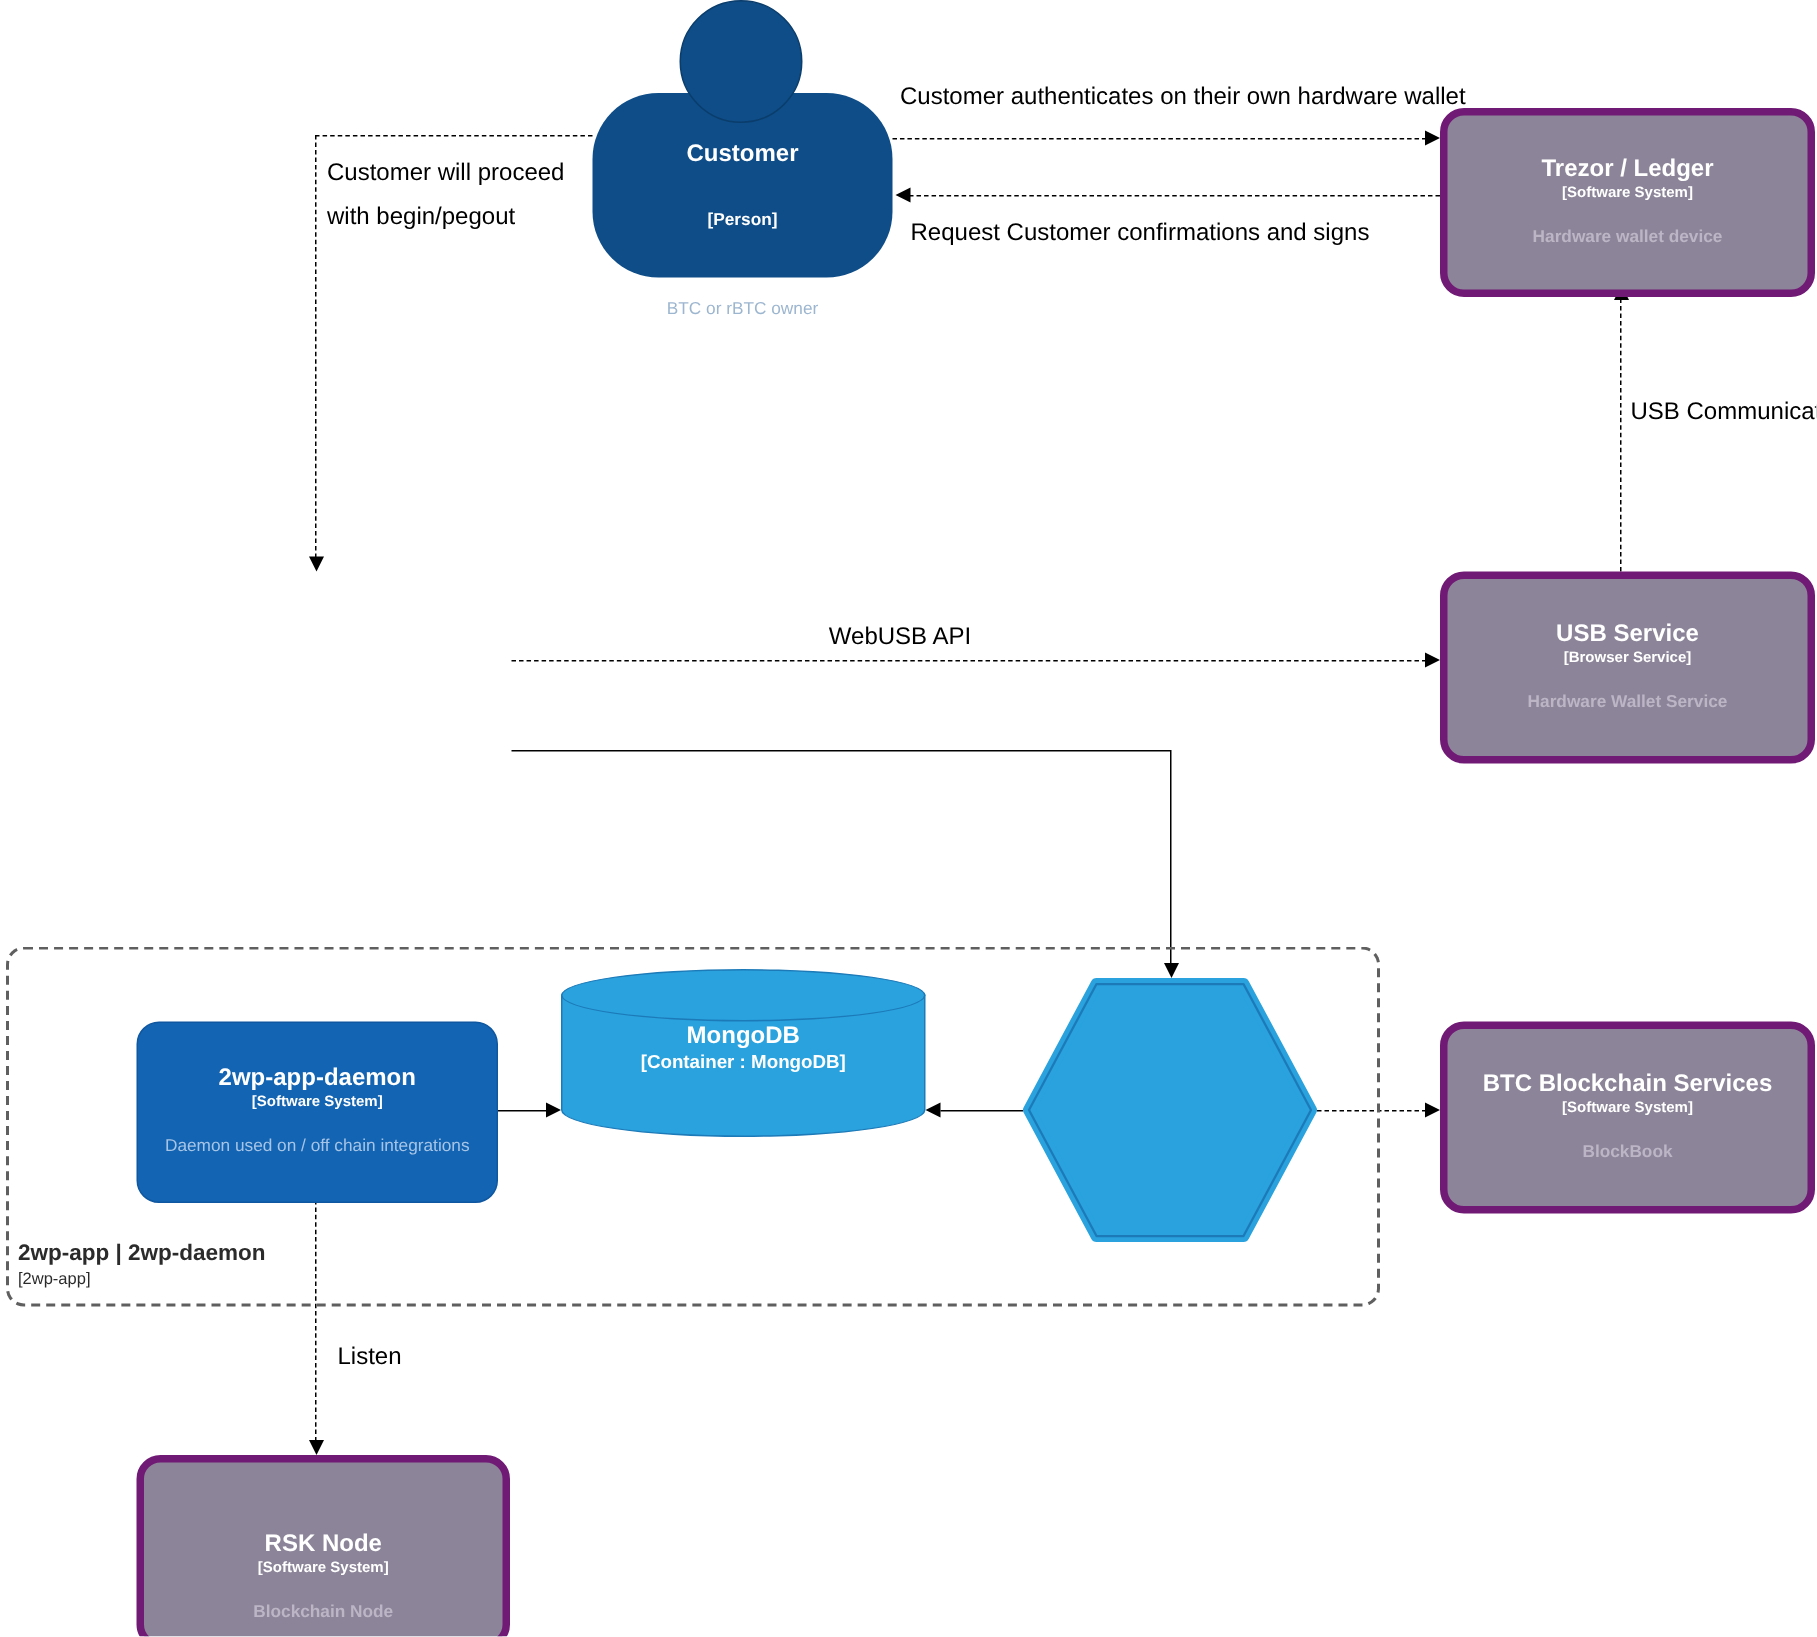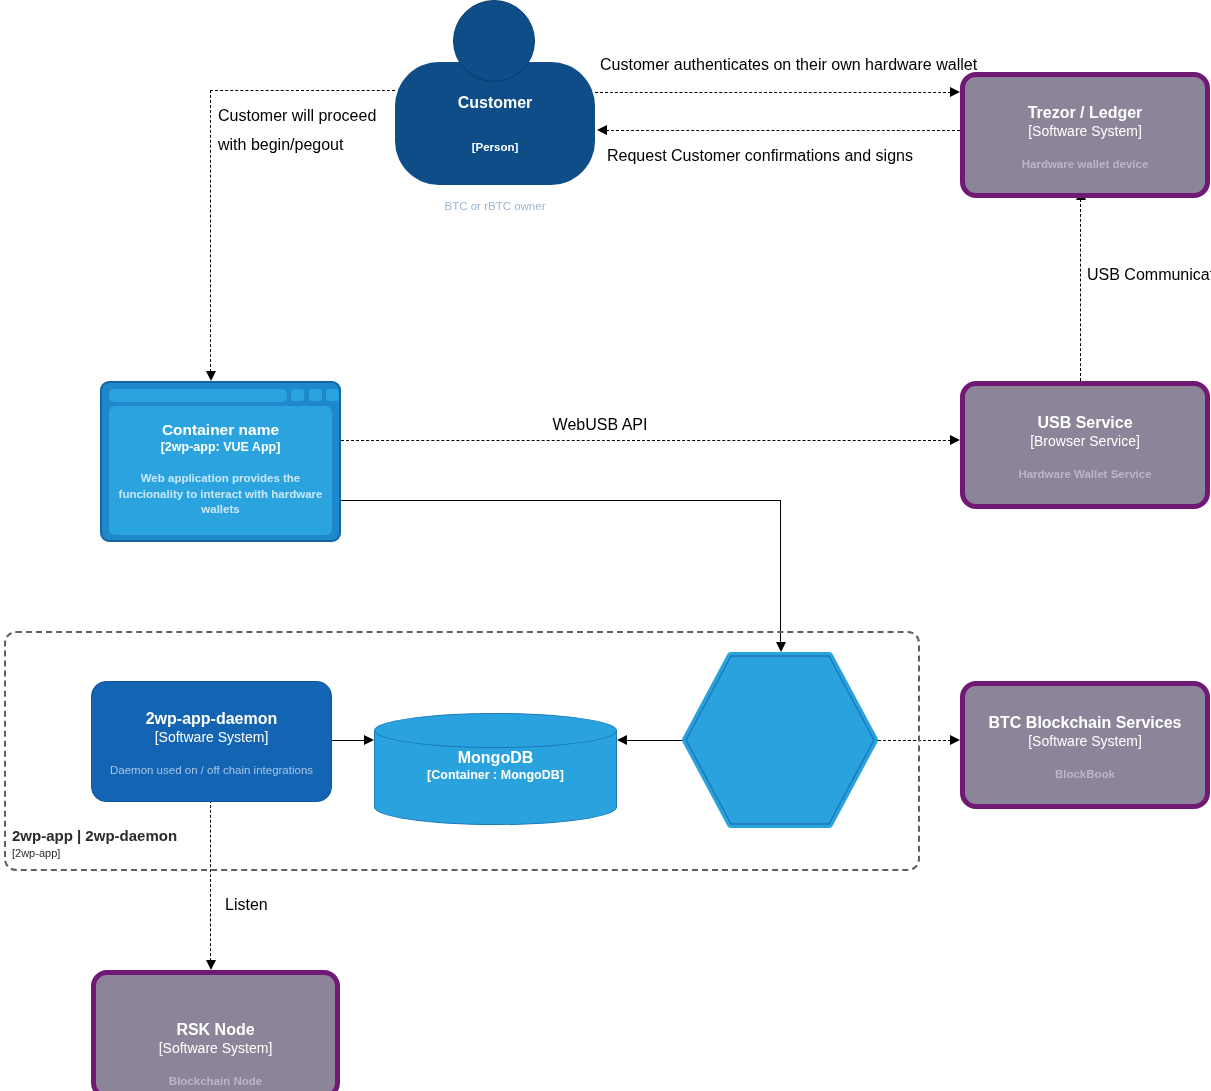--- a/index.html
+++ b/index.html
@@ -2,21 +2,21 @@
 <html><head>
 <meta charset="utf-8">
 <style>
   html,body{margin:0;padding:0;background:#ffffff;}
   #canvas{
     position:relative;width:1211px;height:1091px;background:#ffffff;
     font-family:"Liberation Sans",sans-serif;overflow:hidden;
   }
   
   .ntitle{font-weight:bold;font-size:16px;color:#ffffff;line-height:1.15;}
-  .ntype{font-size:14px;color:#ffffff;line-height:1.3;}
+  .ntype{font-size:10px;color:#ffffff;line-height:1.3;font-weight:bold;}
   .ndesc{font-size:11.5px;line-height:1.35;margin-top:16px;}
   .stack{position:absolute;left:0;right:0;display:flex;flex-direction:column;align-items:center;text-align:center;padding:0 10px;box-sizing:border-box;}
   
   .gray-box{position:absolute;background:#8c8498;border:5px solid #701a75;border-radius:16px;}
   .gray-box .ndesc{color:#bcb5c6;font-weight:bold;}
   
   .person-body{position:absolute;left:395px;top:62px;width:200px;height:123px;background:#0e4d87;border-radius:44px;}
   .person-head{position:absolute;left:453px;top:0;width:82px;height:82px;background:#0e4d87;border:1px solid #0a3d6c;border-radius:50%;box-sizing:border-box;}
   .person-body .ndesc{color:#9db6d0;}
   .person-body .ntype{font-weight:bold;font-size:11.5px;}
@@ -25,21 +25,21 @@
   .browser .bar-url{position:absolute;left:7px;top:6px;width:178px;height:13px;background:#2ba3df;border-radius:5px;}
   .browser .bar-btn{position:absolute;top:6px;width:13px;height:12px;background:#2ba3df;border-radius:3px;}
   .browser .inner{position:absolute;left:7px;top:23px;width:223px;height:129px;background:#2ba3df;border-radius:6px;}
   .browser .ntitle{font-size:15.5px;}
   .browser .ntype{font-weight:bold;font-size:12.5px;}
   .browser .ndesc{font-weight:bold;color:#c9e8fa;}
   
   .daemon-box{position:absolute;left:91px;top:681px;width:239px;height:119px;background:#1364b2;border:1px solid #0f57a0;border-radius:15px;}
   .daemon-box .ndesc{color:#a6c4e6;}
   
-  .cyl{position:absolute;left:374px;top:713px;width:243px;height:112px;}
+  .cyl{position:absolute;left:374px;top:646px;width:243px;height:112px;}
   .cyl .cyl-body{position:absolute;left:0;top:17px;width:243px;height:95px;background:#29a2de;border:1.5px solid #1d7ab8;border-radius:0 0 50% 50% / 0 0 18px 18px;box-sizing:border-box;}
   .cyl .cyl-top{position:absolute;left:0;top:0;width:243px;height:35px;background:#29a2de;border:1.5px solid #1d7ab8;border-radius:50%;box-sizing:border-box;}
   .cyl .ndesc{font-weight:bold;color:#d4eefb;margin-top:12px;font-size:11px;}
   .cyl .ntype{font-weight:bold;font-size:12.5px;}
   
   .hex{position:absolute;left:682px;top:652px;width:196px;height:176px;}
   .hex svg{position:absolute;left:0;top:0;}
   .hex .ndesc{font-weight:bold;color:#cfecfb;margin-top:12px;font-size:11.5px;}
   .hex .ntype{font-weight:bold;font-size:12.5px;}
   
@@ -116,32 +116,20 @@
   <div class="person-head"></div>
 
   <div class="gray-box" style="left:960px;top:72px;width:240px;height:116px;">
     <div class="stack" style="top:27px;">
       <div class="ntitle">Trezor / Ledger</div>
       <div class="ntype">[Software System]</div>
       <div class="ndesc">Hardware wallet device</div>
     </div>
   </div>
 
-  <div class="browser">
-    <div class="bar-url"></div>
-    <div class="bar-btn" style="left:189px;"></div>
-    <div class="bar-btn" style="left:207px;"></div>
-    <div class="bar-btn" style="left:224px;"></div>
-    <div class="inner"></div>
-    <div class="stack" style="top:38px;">
-      <div class="ntitle">Container name</div>
-      <div class="ntype">[2wp-app: VUE App]</div>
-      <div class="ndesc">Web application provides the funcionality to interact with hardware wallets</div>
-    </div>
-  </div>
 
   <div class="gray-box" style="left:960px;top:381px;width:240px;height:118px;">
     <div class="stack" style="top:28px;">
       <div class="ntitle">USB Service</div>
       <div class="ntype">[Browser Service]</div>
       <div class="ndesc">Hardware Wallet Service</div>
     </div>
   </div>
 
   <div class="daemon-box">

